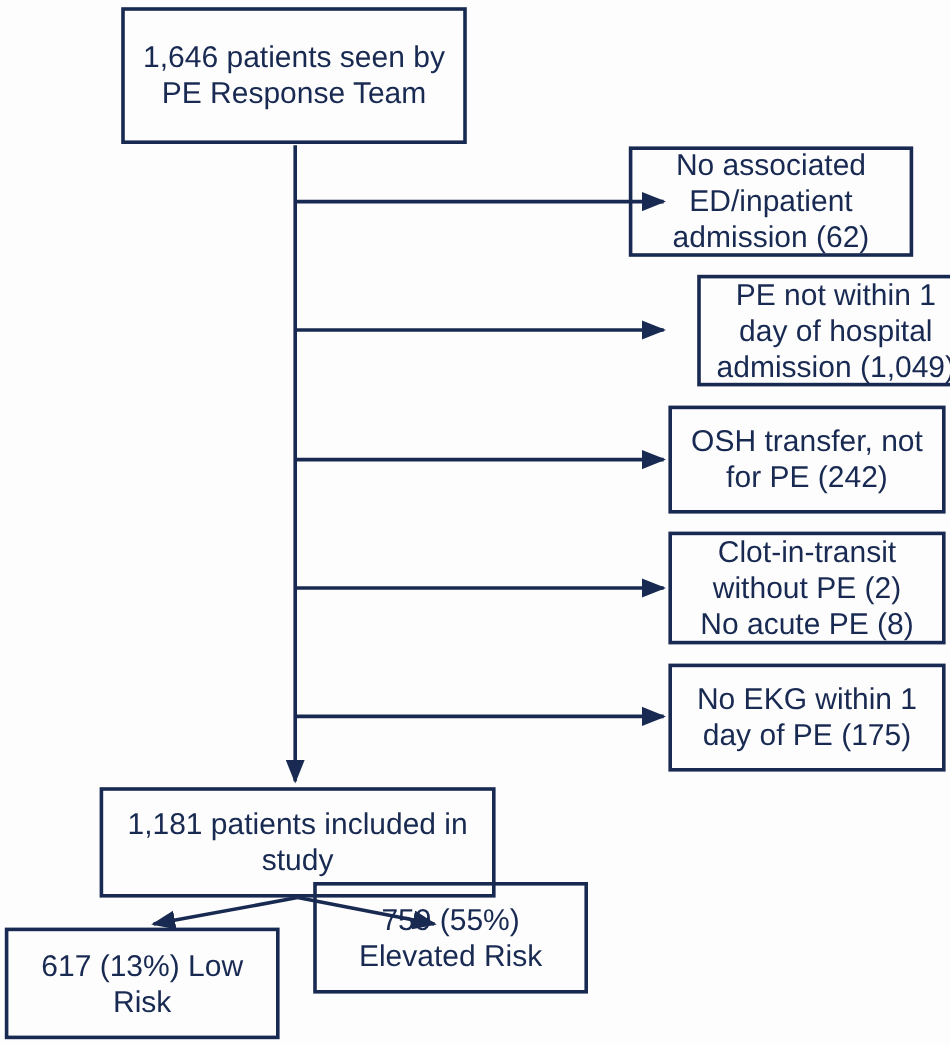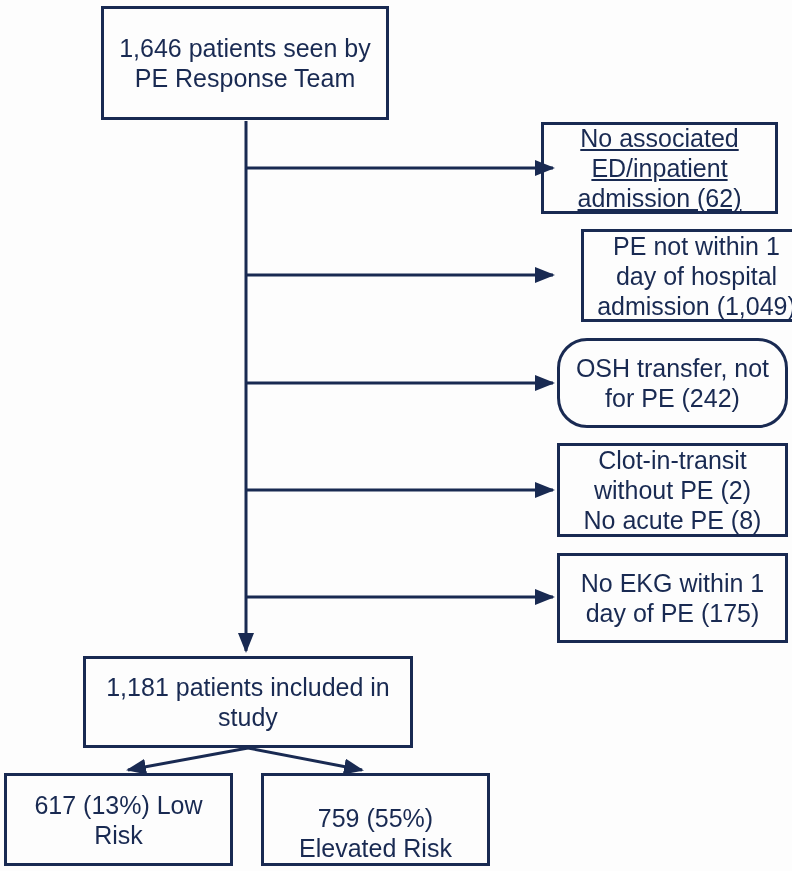--- a/index.html
+++ b/index.html
@@ -30,28 +30,28 @@
     display: flex;
     align-items: center;
     justify-content: center;
     text-align: center;
     font-size: 25px;
     line-height: 30px;
     white-space: pre;
     background: transparent;
   }
   .b-top { left: 101px; top: 6px;   width: 288px; height: 114px; }
-  .b-e1  { left: 541px; top: 122px; width: 237px; height: 92px; text-decoration: underline; }
+  .b-e1  { left: 524px; top: 122px; width: 237px; height: 92px; }
   .b-e2  { left: 557px; top: 229px; width: 231px; height: 93px; margin-left: 24px; }
-  .b-e3  { left: 557px; top: 338px; width: 231px; height: 90px; border-radius: 30px; }
+  .b-e3  { left: 557px; top: 338px; width: 231px; height: 90px; }
   .b-e4  { left: 557px; top: 443px; width: 231px; height: 94px; }
   .b-e5  { left: 557px; top: 553px; width: 231px; height: 90px; }
   .b-inc { left: 83px;  top: 656px; width: 330px; height: 92px; }
   .b-low { left: 4px;   top: 773px; width: 229px; height: 93px; }
-  .b-ele { left: 261px; top: 773px; width: 229px; height: 93px; align-items: flex-end; }
+  .b-ele { left: 261px; top: 735px; width: 229px; height: 93px; }
 </style>
 </head>
 <body>
 
 <div class="canvas" style="--line: #192a52; --bg: #fdfdfd;">
 
   <svg class="connectors" viewBox="0 0 792 871">
     <defs>
       <marker id="ah" viewBox="0 0 20 16" refX="18" refY="8" markerWidth="20" markerHeight="16" markerUnits="userSpaceOnUse" orient="auto">
         <path d="M0,0 L20,8 L0,16 Z"></path>

